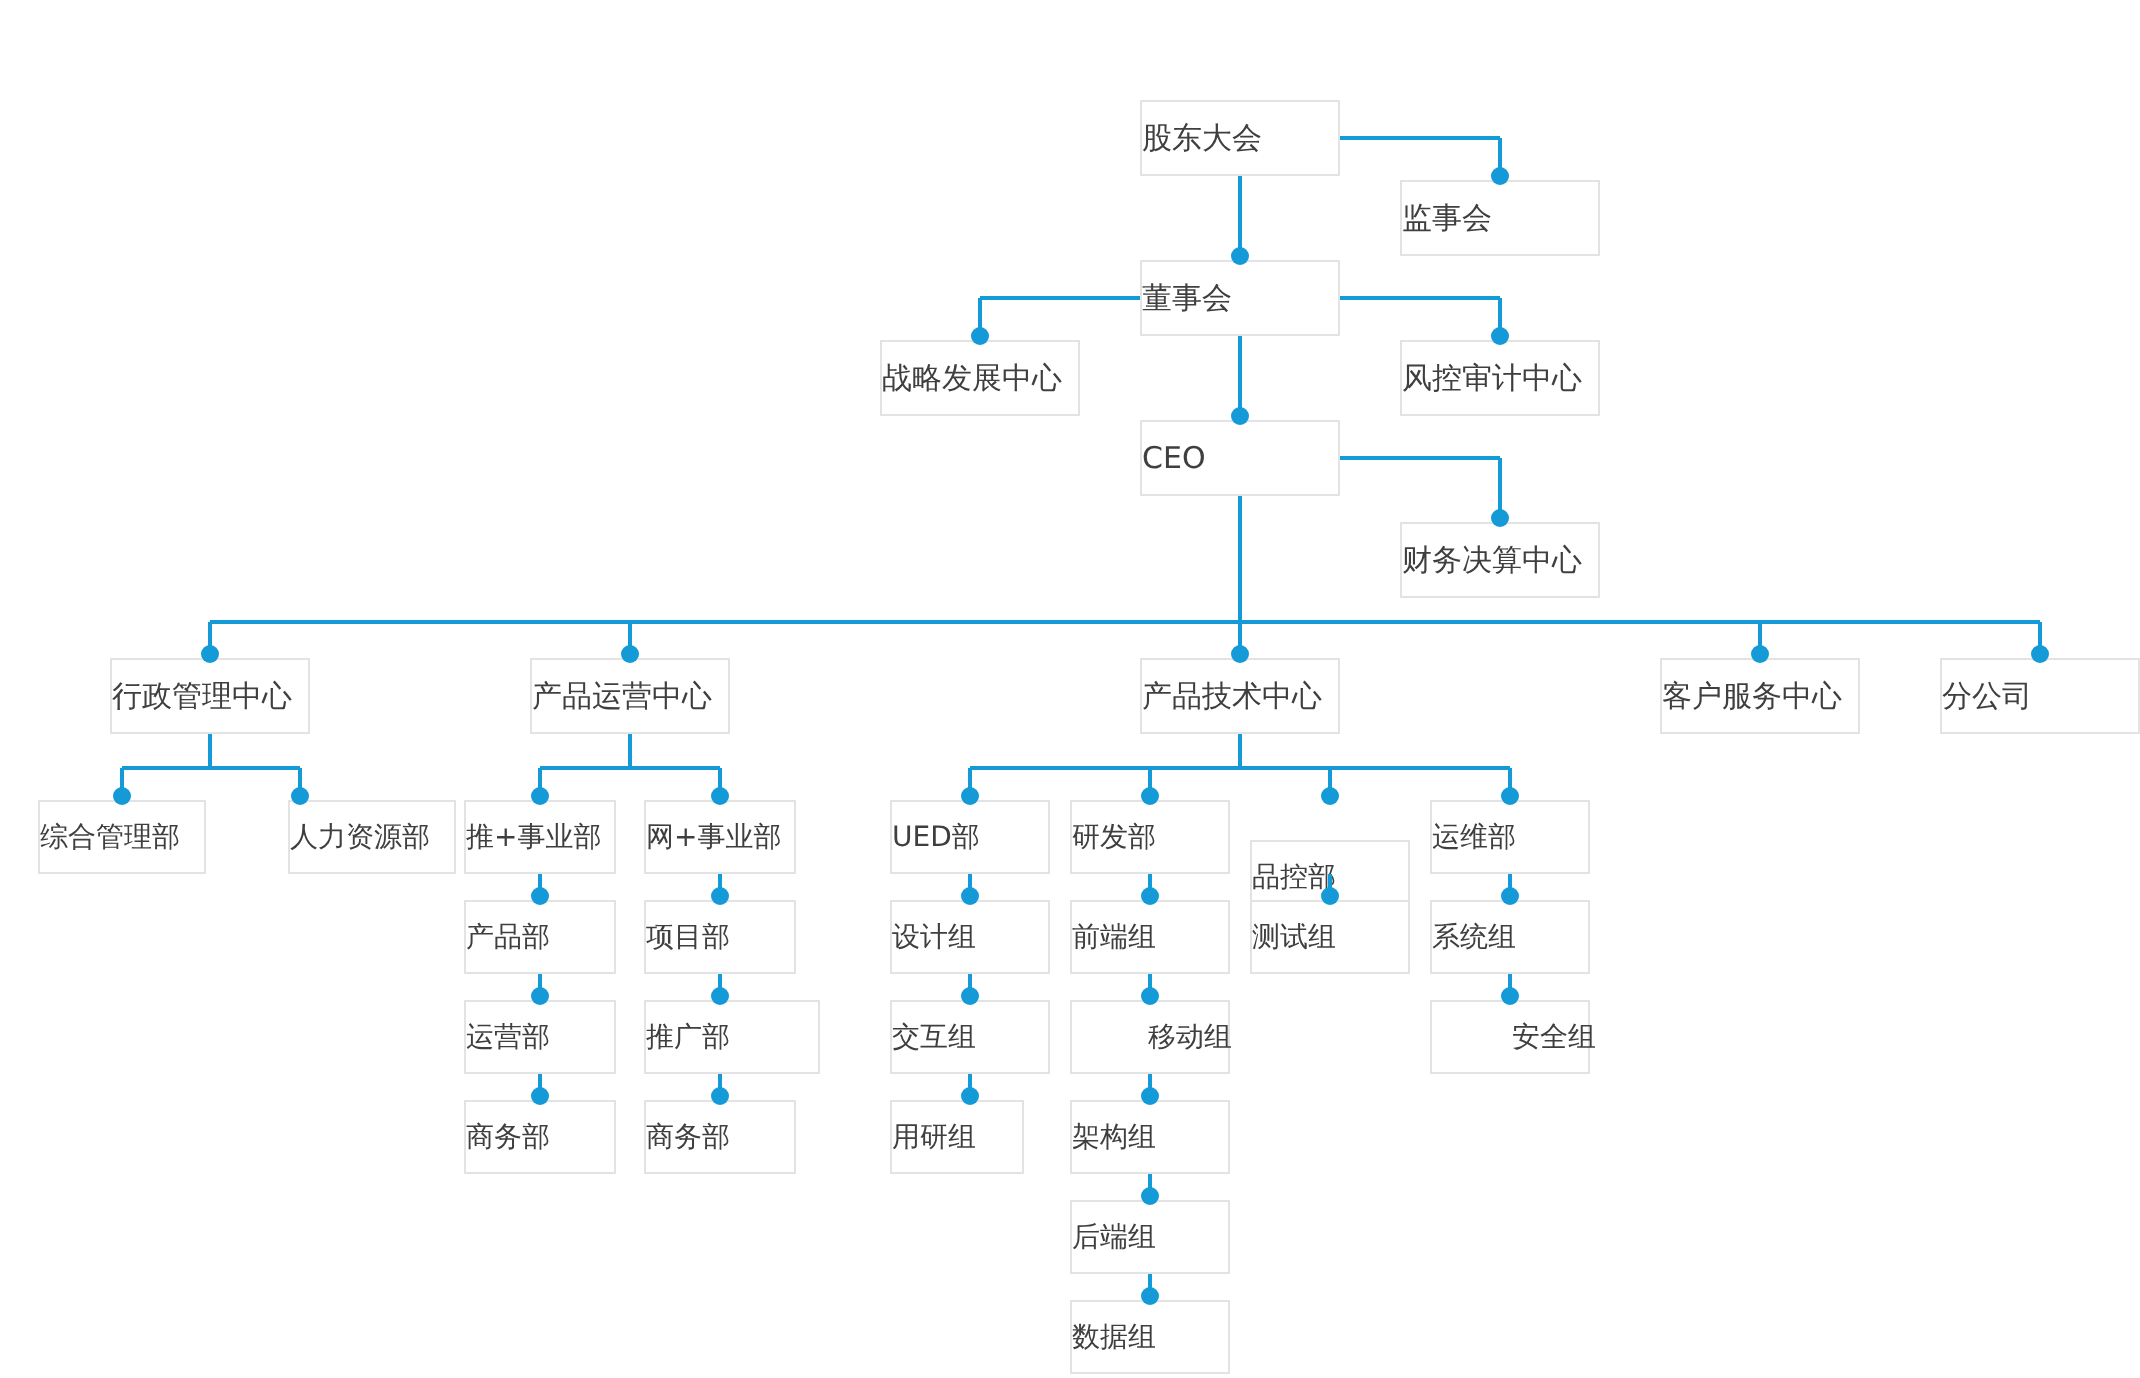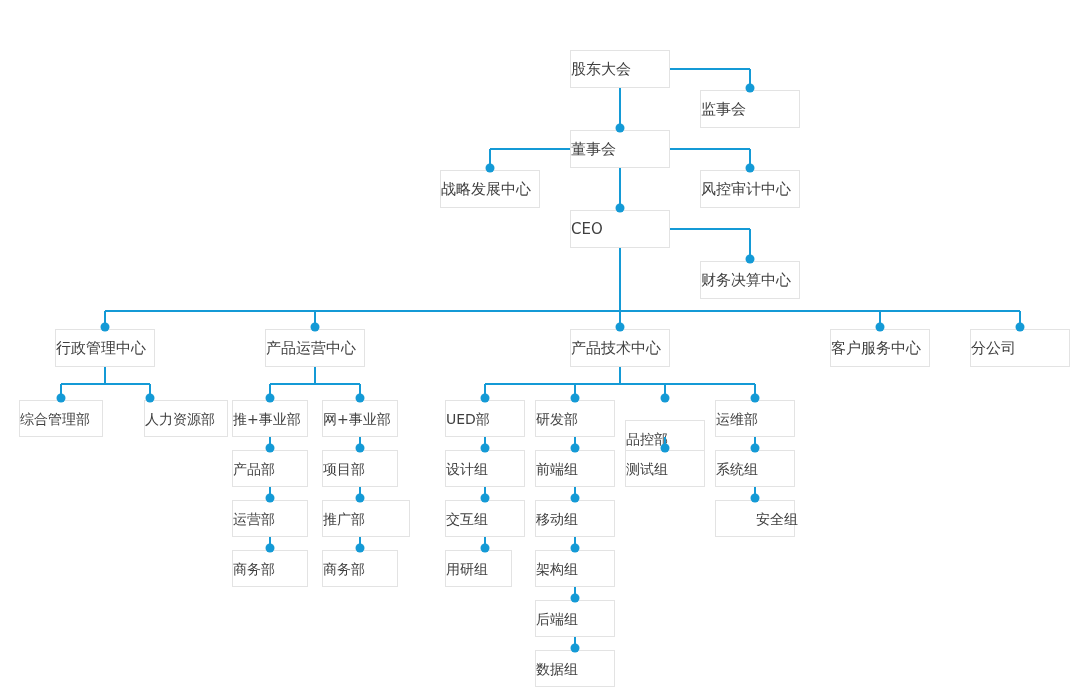--- a/index.html
+++ b/index.html
@@ -127,21 +127,21 @@
     </div>
     <div class="node" style="left: 445px; top: 500px; width: 80px; height: 37px;">
       <span>交互组</span>
     </div>
     <div class="node" style="left: 445px; top: 550px; width: 67px; height: 37px;">
       <span>用研组</span>
     </div>
     <div class="node" style="left: 535px; top: 450px; width: 80px; height: 37px;">
       <span>前端组</span>
     </div>
-    <div class="node" style="left: 535px; top: 500px; width: 80px; height: 37px;">
+    <div class="node" style="left: 535px; top: 500px; width: 80px; height: 37px; padding-left: 38px;">
       <span>移动组</span>
     </div>
     <div class="node" style="left: 535px; top: 550px; width: 80px; height: 37px;">
       <span>架构组</span>
     </div>
     <div class="node" style="left: 535px; top: 600px; width: 80px; height: 37px;">
       <span>后端组</span>
     </div>
     <div class="node" style="left: 535px; top: 650px; width: 80px; height: 37px;">
       <span>数据组</span>

